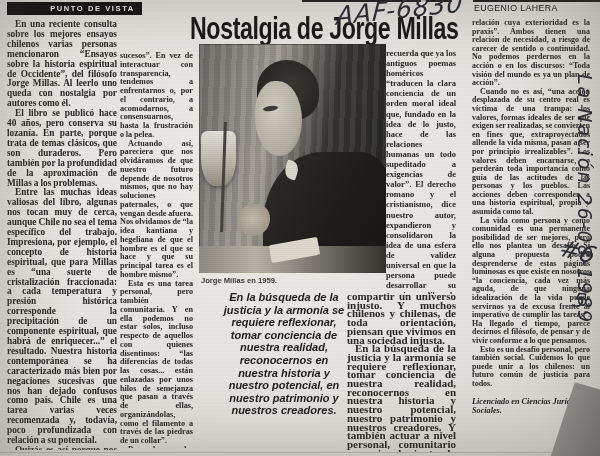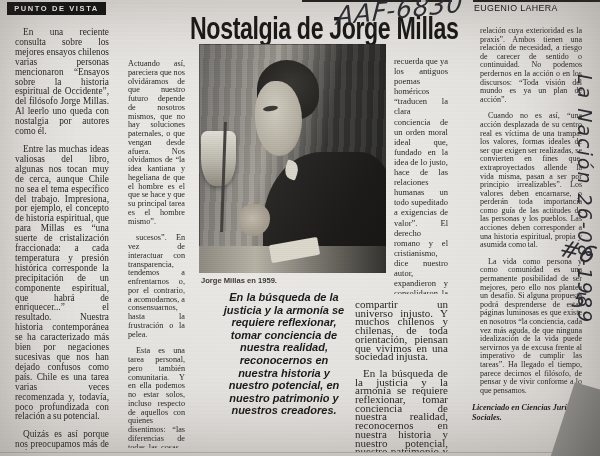--- a/index.html
+++ b/index.html
@@ -13,31 +13,31 @@
     box-shadow: inset 0 0 70px rgba(88,82,74,.32);}
   .page::before{content:""; position:absolute; inset:0; pointer-events:none; opacity:.5;
     background: repeating-linear-gradient(0deg, rgba(0,0,0,.015) 0 2px, transparent 2px 4px);}
   .edge{position:absolute; background:#1d1c1a;}
   .bottomline{position:absolute; left:0; top:452px; width:565px; height:1px; background:rgba(60,58,55,.22);}
   .fold{position:absolute; left:421px; top:0; width:7px; height:16px; background:#f2f1ee; opacity:.8;}
 
   .kicker{position:absolute; left:7px; top:2px; width:99px; height:13px;
     background:#0f0f0f; color:#f4f3f1; font-family:"Liberation Sans",sans-serif;
     font-size:7.5px; font-weight:bold; letter-spacing:1.6px;
-    display:flex; align-items:center; justify-content:center;}
+    display:flex; align-items:center; justify-content:center;padding-left:36px;}
   .title{position:absolute; left:160px; top:11px; width:300px; margin:0;
     font-family:"Liberation Sans",sans-serif; font-weight:bold; font-size:29px;
     letter-spacing:-0.5px; color:#181715; text-align:center; white-space:nowrap;
     transform:scaleX(.8) scaleY(1.08); transform-origin:50% 0;}
   .byline{position:absolute; left:474px; top:3px; width:106px;
     font-family:"Liberation Sans",sans-serif; font-weight:normal; font-size:8.8px;
     letter-spacing:.4px; color:#121212; text-align:left;}
 
   .col{position:absolute; text-align:justify; overflow:hidden;}
-  .col p{margin:8px; text-indent:8px; word-spacing:-0.3px;}
+  .col p{margin:0; text-indent:8px; word-spacing:-0.3px;font-weight:bold;}
   .col.cont p:first-child{text-indent:0;}
   .c1{left:7px;  top:20px;  width:110px; height:430px; font-size:9.3px;  line-height:9.9px;}
   .c2{left:120px; top:52px; width:73px;  height:396px; font-size:8.2px;  line-height:8.75px;}
   .c3a{left:386px; top:48px; width:70px; height:246px; font-size:8.5px;  line-height:10.1px;}
   .c3b{left:347px; top:292px; width:109px; height:160px; font-size:11px; line-height:8.7px;}
   .c4{left:472px; top:19px; width:118px; height:430px; font-size:8.0px;  line-height:8.6px;}
   .credit{margin-top:8px; font-weight:bold; font-style:italic; font-size:8.2px; line-height:9.5px; color:#1e1d1b; text-align:left;}
 
   .photo{position:absolute; left:199px; top:44px; width:187px; height:229px; overflow:hidden;
     background:linear-gradient(100deg,#6e6c68 0%, #8b8883 20%, #a29e96 36%, #72706b 50%, #383735 64%, #232321 100%);
@@ -88,26 +88,27 @@
   <div class="kicker">
     <span>PUNTO DE VISTA</span>
   </div>
 
   <h1 class="title">Nostalgia de Jorge Millas</h1>
 
   <div class="byline">EUGENIO LAHERA</div>
 
   <div class="col c1">
       <p>En una reciente consulta sobre los mejores ensayos chilenos varias personas mencionaron “Ensayos sobre la historia espiritual de Occidente”, del filósofo Jorge Millas. Al leerlo uno queda con nostalgia por autores como él.</p>
+      <p>El libro se publicó hace 40 años, pero conserva su lozanía. En parte, porque trata de temas clásicos, que son duraderos. Pero también por la profundidad de la aproximación de Millas a los problemas.</p>
       <p>Entre las muchas ideas valiosas del libro, algunas nos tocan muy de cerca, aunque Chile no sea el tema específico del trabajo. Impresiona, por ejemplo, el concepto de historia espiritual, que para Millas es “una suerte de cristalización fraccionada: a cada temperatura y presión histórica corresponde la precipitación de un componente espiritual, que habrá de enriquecer...” el resultado. Nuestra historia contemporánea se ha caracterizado más bien por negaciones sucesivas que nos han dejado confusos como país. Chile es una tarea varias veces recomenzada y, todavía, poco profundizada con relación a su potencial.</p>
       <p>Quizás es así porque nos preocupamos más de enfatizar nuestras diferencias que de enriquecer nuestros rasgos u objetivos comunes. No atendemos a que, como dice Millas: “la contradicción es sólo una de las formas posibles de interacción dialéctica entre</p>
     </div>
   <div class="col c2 cont">
+      <p>sucesos”. En vez de interactuar con transparencia, tendemos a enfrentarnos o, por el contrario, a acomodarnos, a consensuarnos, hasta la frustración o la pelea.</p>
       <p>Actuando así, pareciera que nos olvidáramos de que nuestro futuro depende de nosotros mismos, que no hay soluciones paternales, o que vengan desde afuera. Nos olvidamos de “la idea kantiana y hegeliana de que el hombre es el que se hace y que su principal tarea es el hombre mismo”.</p>
-      <p>sucesos”. En vez de interactuar con transparencia, tendemos a enfrentarnos o, por el contrario, a acomodarnos, a consensuarnos, hasta la frustración o la pelea.</p>
       <p>Esta es una tarea personal, pero también comunitaria. Y en ella podemos no estar solos, incluso respecto de aquellos con quienes disentimos: “las diferencias de todas las cosas... están enlazadas por unos hilos de semejanza que pasan a través de ellas, organizándolas, como el filamento a través de las piedras de un collar”.</p>
       <p>Pero la prueba última de esta tarea de hacer nuestro propio país es el poder reconocernos en un orden moral. Y quizás sea aquí donde hemos fallado. Millas</p>
     </div>
 
   <div class="photo">
     <div class="ph-curtain"></div>
     <div class="ph-lampshade"></div>
     <div class="ph-rod"></div>
     <div class="ph-suit"></div>
     <div class="ph-hair"></div>
@@ -129,20 +130,21 @@
   <div class="col c3b cont">
       <p>compartir un universo injusto. Y muchos chilenos y chilenas, de toda orientación, piensan que vivimos en una sociedad injusta.</p>
       <p>En la búsqueda de la justicia y la armonía se requiere reflexionar, tomar conciencia de nuestra realidad, reconocernos en nuestra historia y nuestro potencial, nuestro patrimonio y nuestros creadores. Y también actuar a nivel personal, comunitario y nacional, juntando así la teoría con la práctica. “La teoría”, nos dice Millas, “es el momento interior de una</p>
     </div>
 
   <div class="col c4 cont">
     <div>
         <p>relación cuya exterioridad es la praxis”. Ambos tienen una relación de necesidad, a riesgo de carecer de sentido o continuidad. No podemos perdernos en la acción o en los discursos: “Toda visión del mundo es ya un plan de acción”.</p>
         <p>Cuando no es así, “una acción desplazada de su centro real es víctima de una trampa: los valores, formas ideales de ser que exigen ser realizadas, se convierten en fines que, extraproyectados allende la vida misma, pasan a ser por principio irrealizables”. Los valores deben encarnarse, o perderán toda importancia como guía de las actitudes de las personas y los pueblos. Las acciones deben corresponder a una historia espiritual, propia y asumida como tal.</p>
         <p>La vida como persona y como comunidad es una permanente posibilidad de ser mejores, pero ello nos plantea un desafío. Si alguna propuesta podrá desprenderse de estas páginas luminosas es que existe en nosotros “la conciencia, cada vez más aguda, de que ninguna idealización de la vida puede servirnos ya de excusa frente al imperativo de cumplir las tareas”. Ha llegado el tiempo, parece decirnos el filósofo, de pensar y de vivir conforme a lo que pensamos.</p>
+        <p>Esto es un desafío personal, pero también social. Cuidemos lo que puede unir a los chilenos: un futuro común de justicia para todos.</p>
       </div>
     <div class="credit">Licenciado en Ciencias Jurídicas y Sociales.</div>
   </div>
 
   <div class="hand hand-code">AAF-6830</div>
   <div class="hand hand-source">
     <span>La Nación</span>
     <span>26-08-1989</span>
   </div>
   <div class="hand hand-mark1">#6</div>

